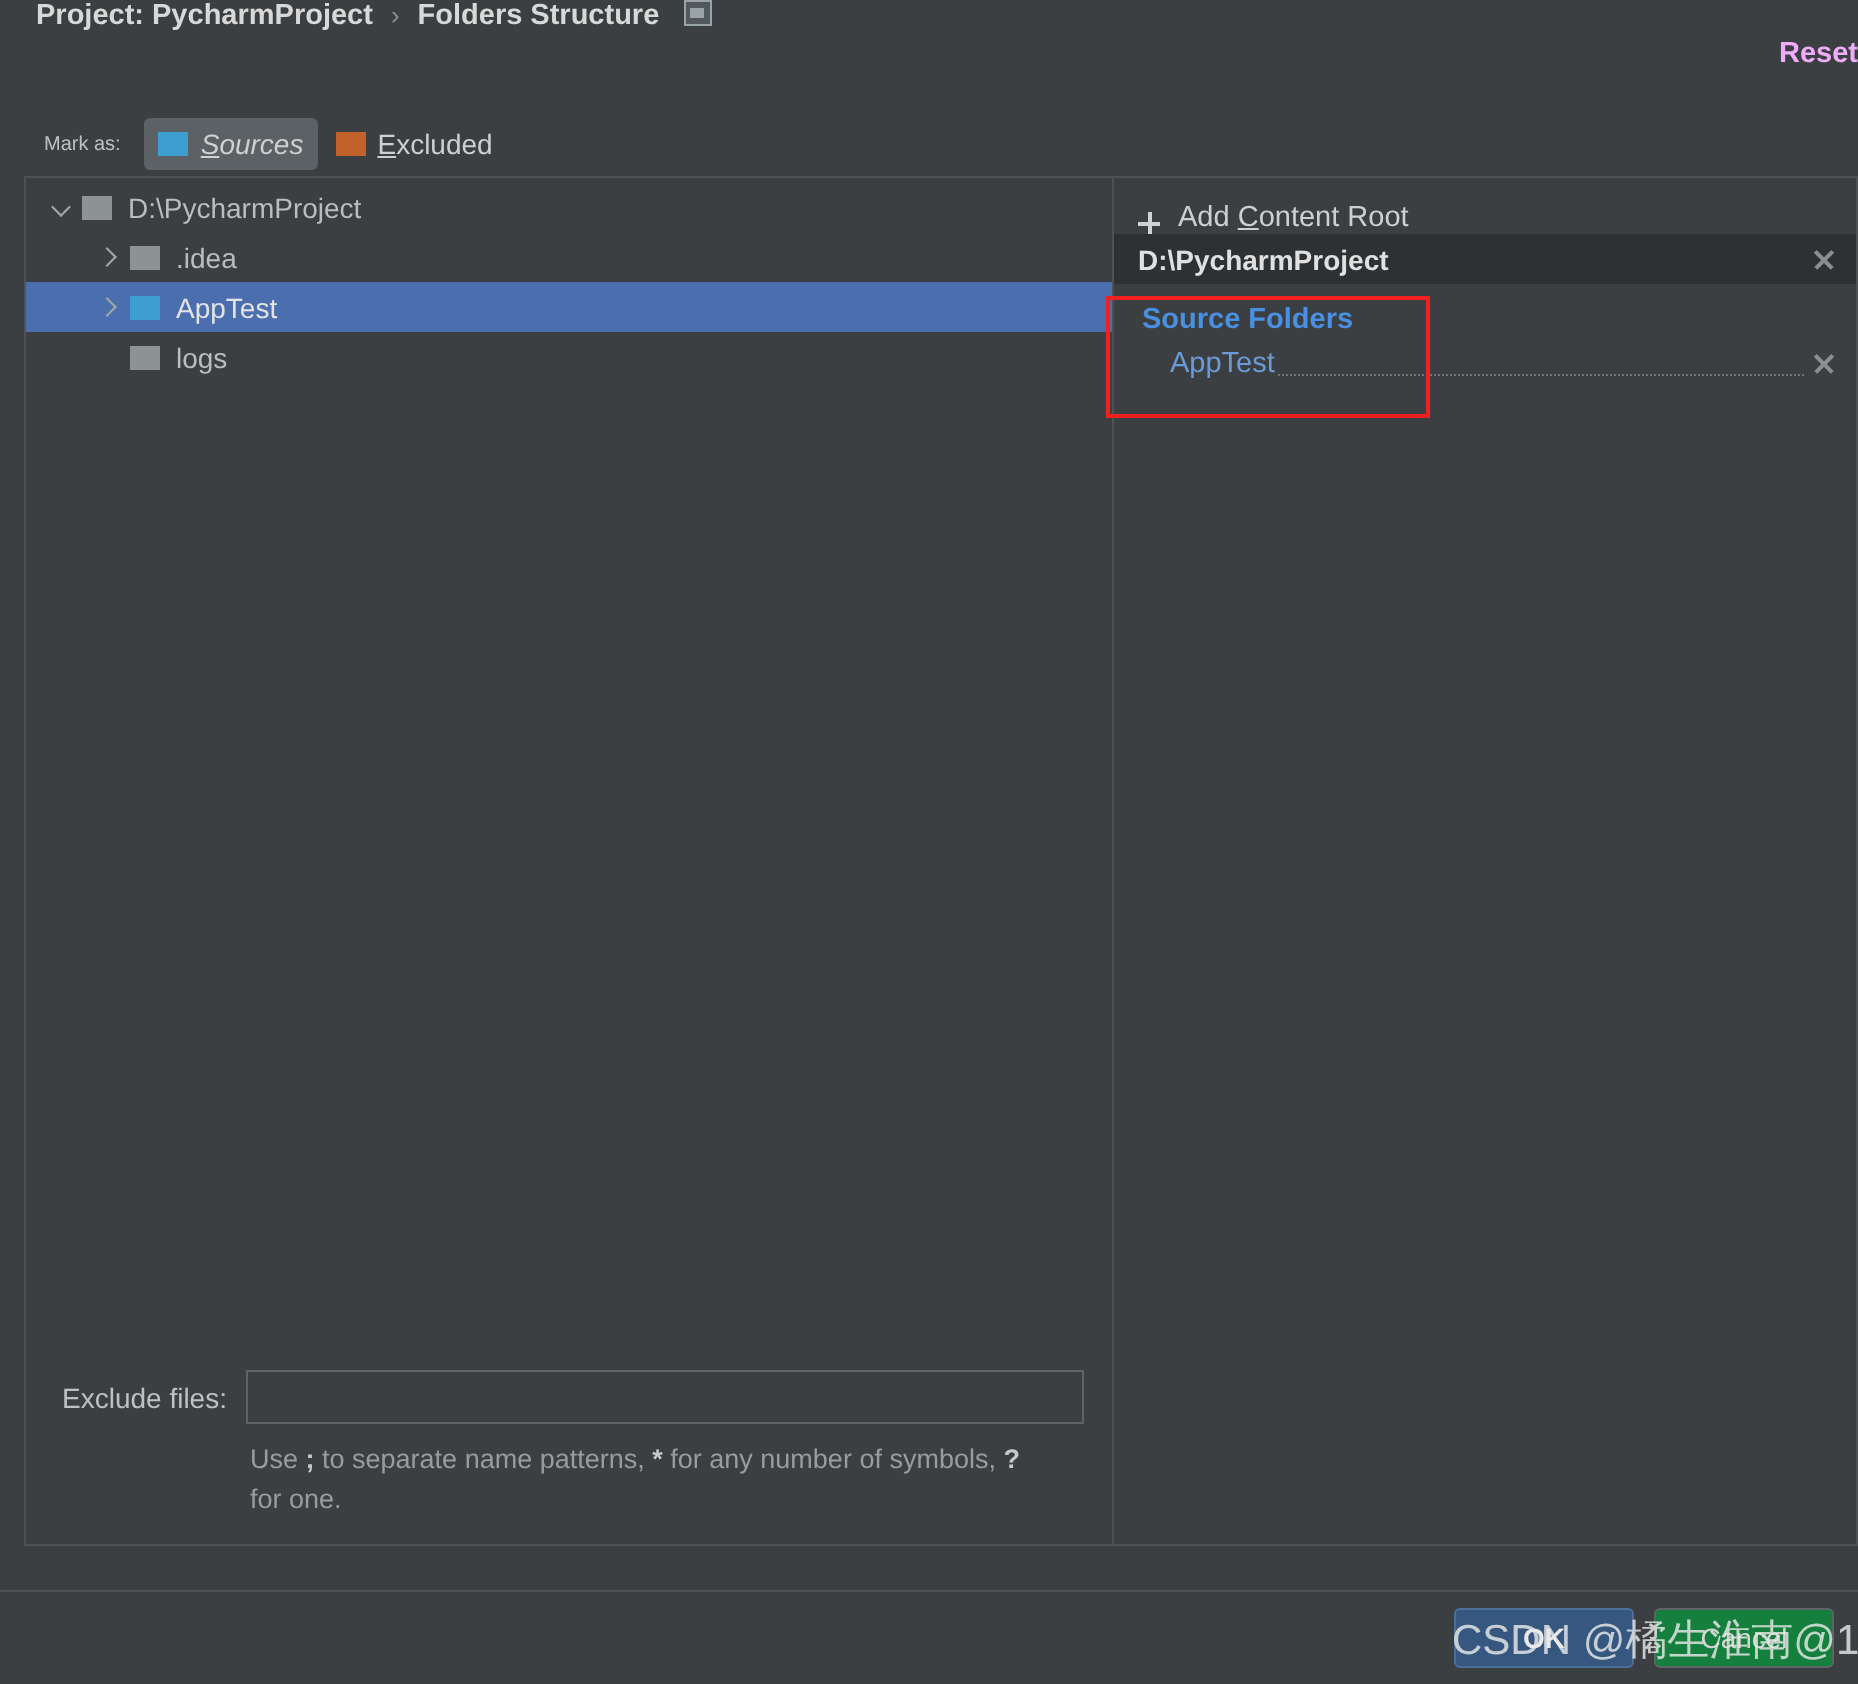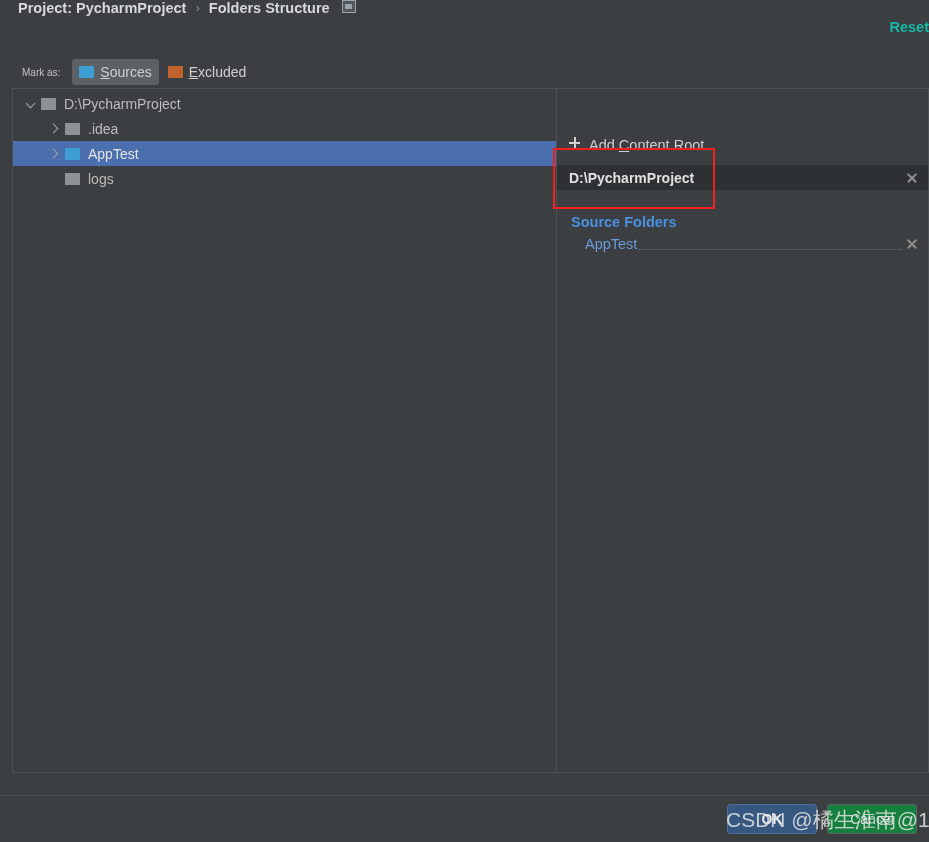--- a/index.html
+++ b/index.html
@@ -51,21 +51,21 @@
   .crumb-icon i {
     display: block;
     width: 7px;
     height: 5px;
     background: #9aa3a8;
   }
   .reset-link {
     position: absolute;
     right: 0px;
     top: 19px;
-    color: #14b8a6;
+    color: #f0abfc;
     font-weight: bold;
     font-size: 14.5px;
     cursor: pointer;
   }
 
   
   .markas-bar {
     height: 32px;
     display: flex;
     align-items: center;
@@ -79,21 +79,21 @@
   }
   .markas-btn {
     display: flex;
     align-items: center;
     height: 26px;
     padding: 0 7px;
     border-radius: 3px;
     cursor: pointer;
     margin-right: 2px;
   }
-  .markas-btn.active { background: #5b6164; }
+  .markas-btn.active { background: #5b6164; font-style: italic; }
   .markas-btn .label { margin-left: 6px; color: #cfcfcf; font-size: 14px; }
   .markas-btn .label u { text-decoration: underline; }
 
   .folder {
     width: 15px; height: 12px;
     position: relative; flex: 0 0 auto;
   }
   .folder::before {
     content: "";
     position: absolute; left: 0; top: 0;
@@ -200,26 +200,25 @@
     width: 373px;
     height: 685px;
     background: #3c3f41;
     border: 1px solid #4e5254;
     box-sizing: border-box;
     overflow: hidden;
   }
   .add-root {
     height: 28px;
     display: flex;
-    align-items: flex-start;
+    align-items: flex-end;
     padding-left: 12px;
     color: #cfcfcf;
     font-size: 14.5px;
     cursor: pointer;
-    margin-top: 48px;
   }
   .plus-icon {
     width: 11px; height: 11px;
     position: relative;
     margin-right: 9px;
     flex: 0 0 auto;
   }
   .plus-icon::before, .plus-icon::after {
     content: "";
     position: absolute;
@@ -252,21 +251,21 @@
     width: 12px; height: 1.6px;
     background: #8e8e8e;
   }
   .x-icon::before { transform: rotate(45deg); }
   .x-icon::after  { transform: rotate(-45deg); }
 
   .group-title {
     color: #4a90e2;
     font-weight: bold;
     font-size: 14.5px;
-    padding: 24px 0 0 14px;
+    padding: 10px 0 0 14px;
   }
   .entry-row {
     display: flex;
     align-items: center;
     padding: 2px 8px 0 28px;
     height: 24px;
   }
   .entry-name { color: #6a9ad8; font-size: 14.5px; white-space: nowrap; }
   .dotted {
     flex: 1;
@@ -392,20 +391,29 @@
       </div>
 
       <div class="tree-row" style="padding-left:34px">
         <span class="twisty"></span>
         <span class="folder grey"></span>
         <span class="tree-name">logs</span>
       </div>
 
     </div>
 
+    <div class="exclude-block">
+      <div class="exclude-row">
+        <span class="exclude-label">Exclude files:</span>
+        <input class="exclude-input" type="text" value="" style="">
+      </div>
+      <div class="exclude-hint">
+        <span>Use </span><b>;</b><span> to separate name patterns, </span><b>*</b><span> for any number of symbols, </span><b>?</b><span> for one.</span>
+      </div>
+    </div>
   </div>
 
   <div class="detail-pane">
 
     <div class="add-root">
       <span class="plus-icon"></span>
       <span>Add <u>C</u>ontent Root</span>
     </div>
 
     <div class="root-header">

